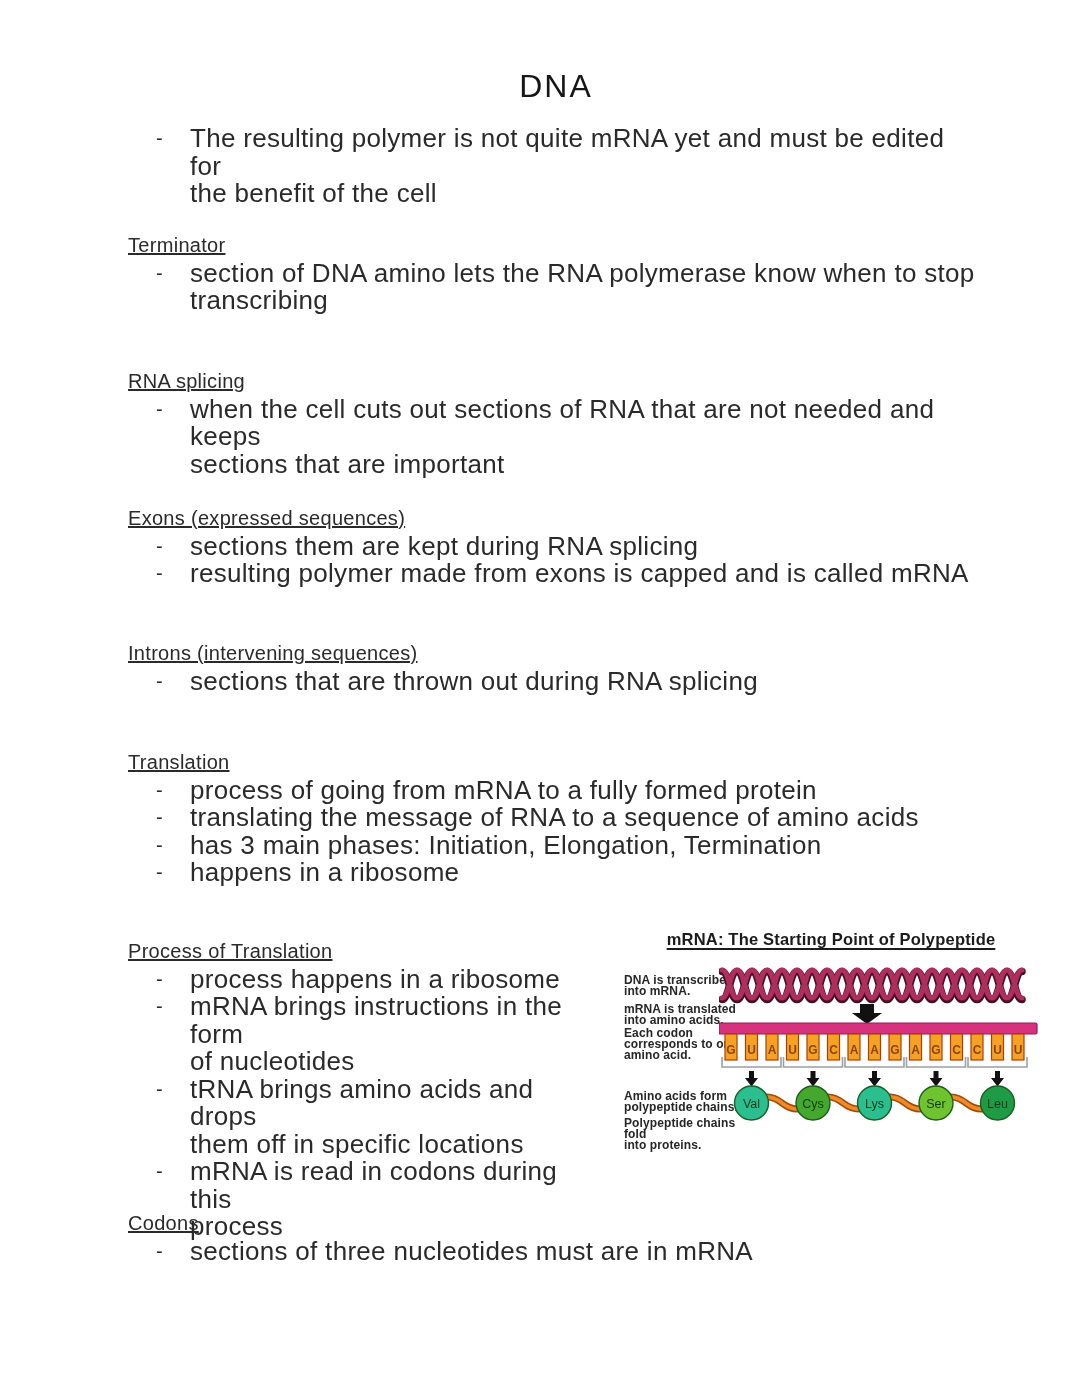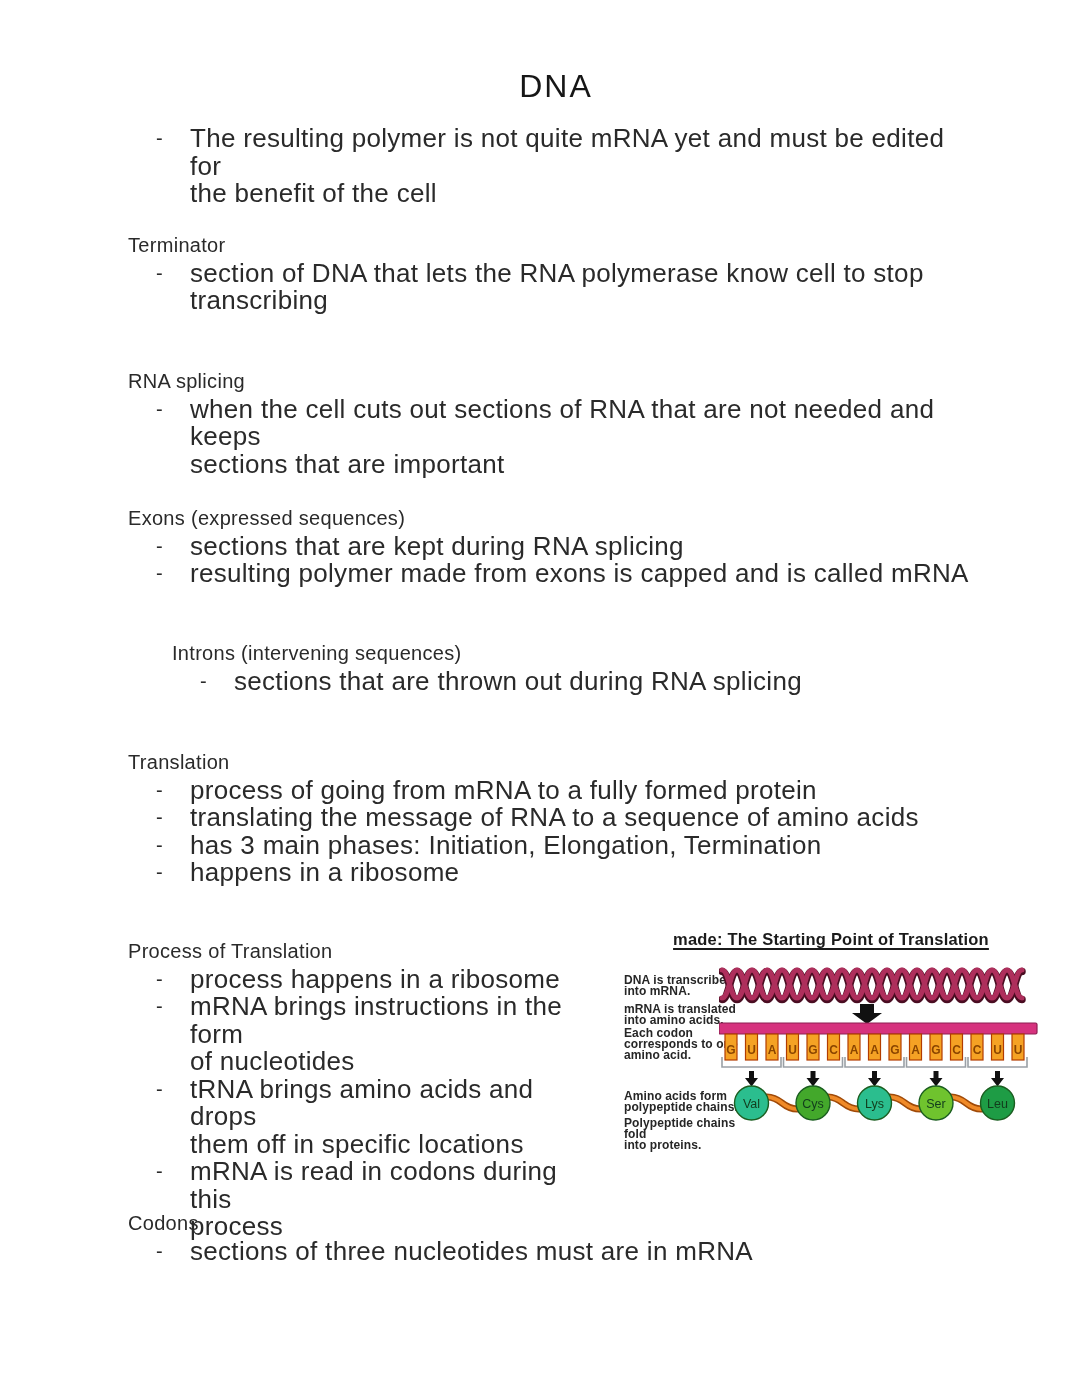--- a/index.html
+++ b/index.html
@@ -21,20 +21,21 @@
     font-weight:400;
     letter-spacing:2px;
     color:#161616;
   }
   .sec{position:absolute;left:128px;}
   .sec-heading{
     font-size:20px;
     line-height:27.5px;
     letter-spacing:0.3px;
     color:#2a2a2a;
+    text-decoration:underline;
   }
   .bullets{margin-left:28px;}
   .bullet{display:flex;align-items:flex-start;}
   .dash{
     width:34px;
     flex:0 0 34px;
     font-size:20px;
     line-height:27.5px;
     letter-spacing:0.3px;
   }
@@ -102,21 +103,21 @@
 the benefit of the cell</div>
       </div>
     </div>
   </section>
 
   <section class="sec" style="top:232px;width:850px;">
     <div class="sec-heading">Terminator</div>
     <div class="bullets">
       <div class="bullet">
         <span class="dash">-</span>
-        <div class="btext">section of DNA that lets the RNA polymerase know cell to stop
+        <div class="btext">section of DNA amino lets the RNA polymerase know when to stop
 transcribing</div>
       </div>
     </div>
   </section>
 
   <section class="sec" style="top:368px;width:850px;">
     <div class="sec-heading">RNA splicing</div>
     <div class="bullets">
       <div class="bullet">
         <span class="dash">-</span>
@@ -124,30 +125,30 @@
 sections that are important</div>
       </div>
     </div>
   </section>
 
   <section class="sec" style="top:505px;width:850px;">
     <div class="sec-heading">Exons (expressed sequences)</div>
     <div class="bullets">
       <div class="bullet">
         <span class="dash">-</span>
-        <div class="btext">sections that are kept during RNA splicing</div>
+        <div class="btext">sections them are kept during RNA splicing</div>
       </div>
       <div class="bullet">
         <span class="dash">-</span>
         <div class="btext">resulting polymer made from exons is capped and is called mRNA</div>
       </div>
     </div>
   </section>
 
-  <section class="sec" style="top:640px;width:850px;margin-left:44px;">
+  <section class="sec" style="top:640px;width:850px;">
     <div class="sec-heading">Introns (intervening sequences)</div>
     <div class="bullets">
       <div class="bullet">
         <span class="dash">-</span>
         <div class="btext">sections that are thrown out during RNA splicing</div>
       </div>
     </div>
   </section>
 
   <section class="sec" style="top:749px;width:850px;">
@@ -201,21 +202,21 @@
     <div class="sec-heading">Codons</div>
     <div class="bullets">
       <div class="bullet">
         <span class="dash">-</span>
         <div class="btext">sections of three nucleotides must are in mRNA</div>
       </div>
     </div>
   </section>
 
   <div class="diagram">
-    <div class="diagram-title">made: The Starting Point of Translation</div>
+    <div class="diagram-title">mRNA: The Starting Point of Polypeptide</div>
 
     <div class="dlabel" style="top:45px;">DNA is transcribed
 into mRNA.</div>
     <div class="dlabel" style="top:74px;">mRNA is translated
 into amino acids.</div>
     <div class="dlabel" style="top:98px;">Each codon
 corresponds to one
 amino acid.</div>
     <div class="dlabel" style="top:161px;">Amino acids form
 polypeptide chains.</div>

